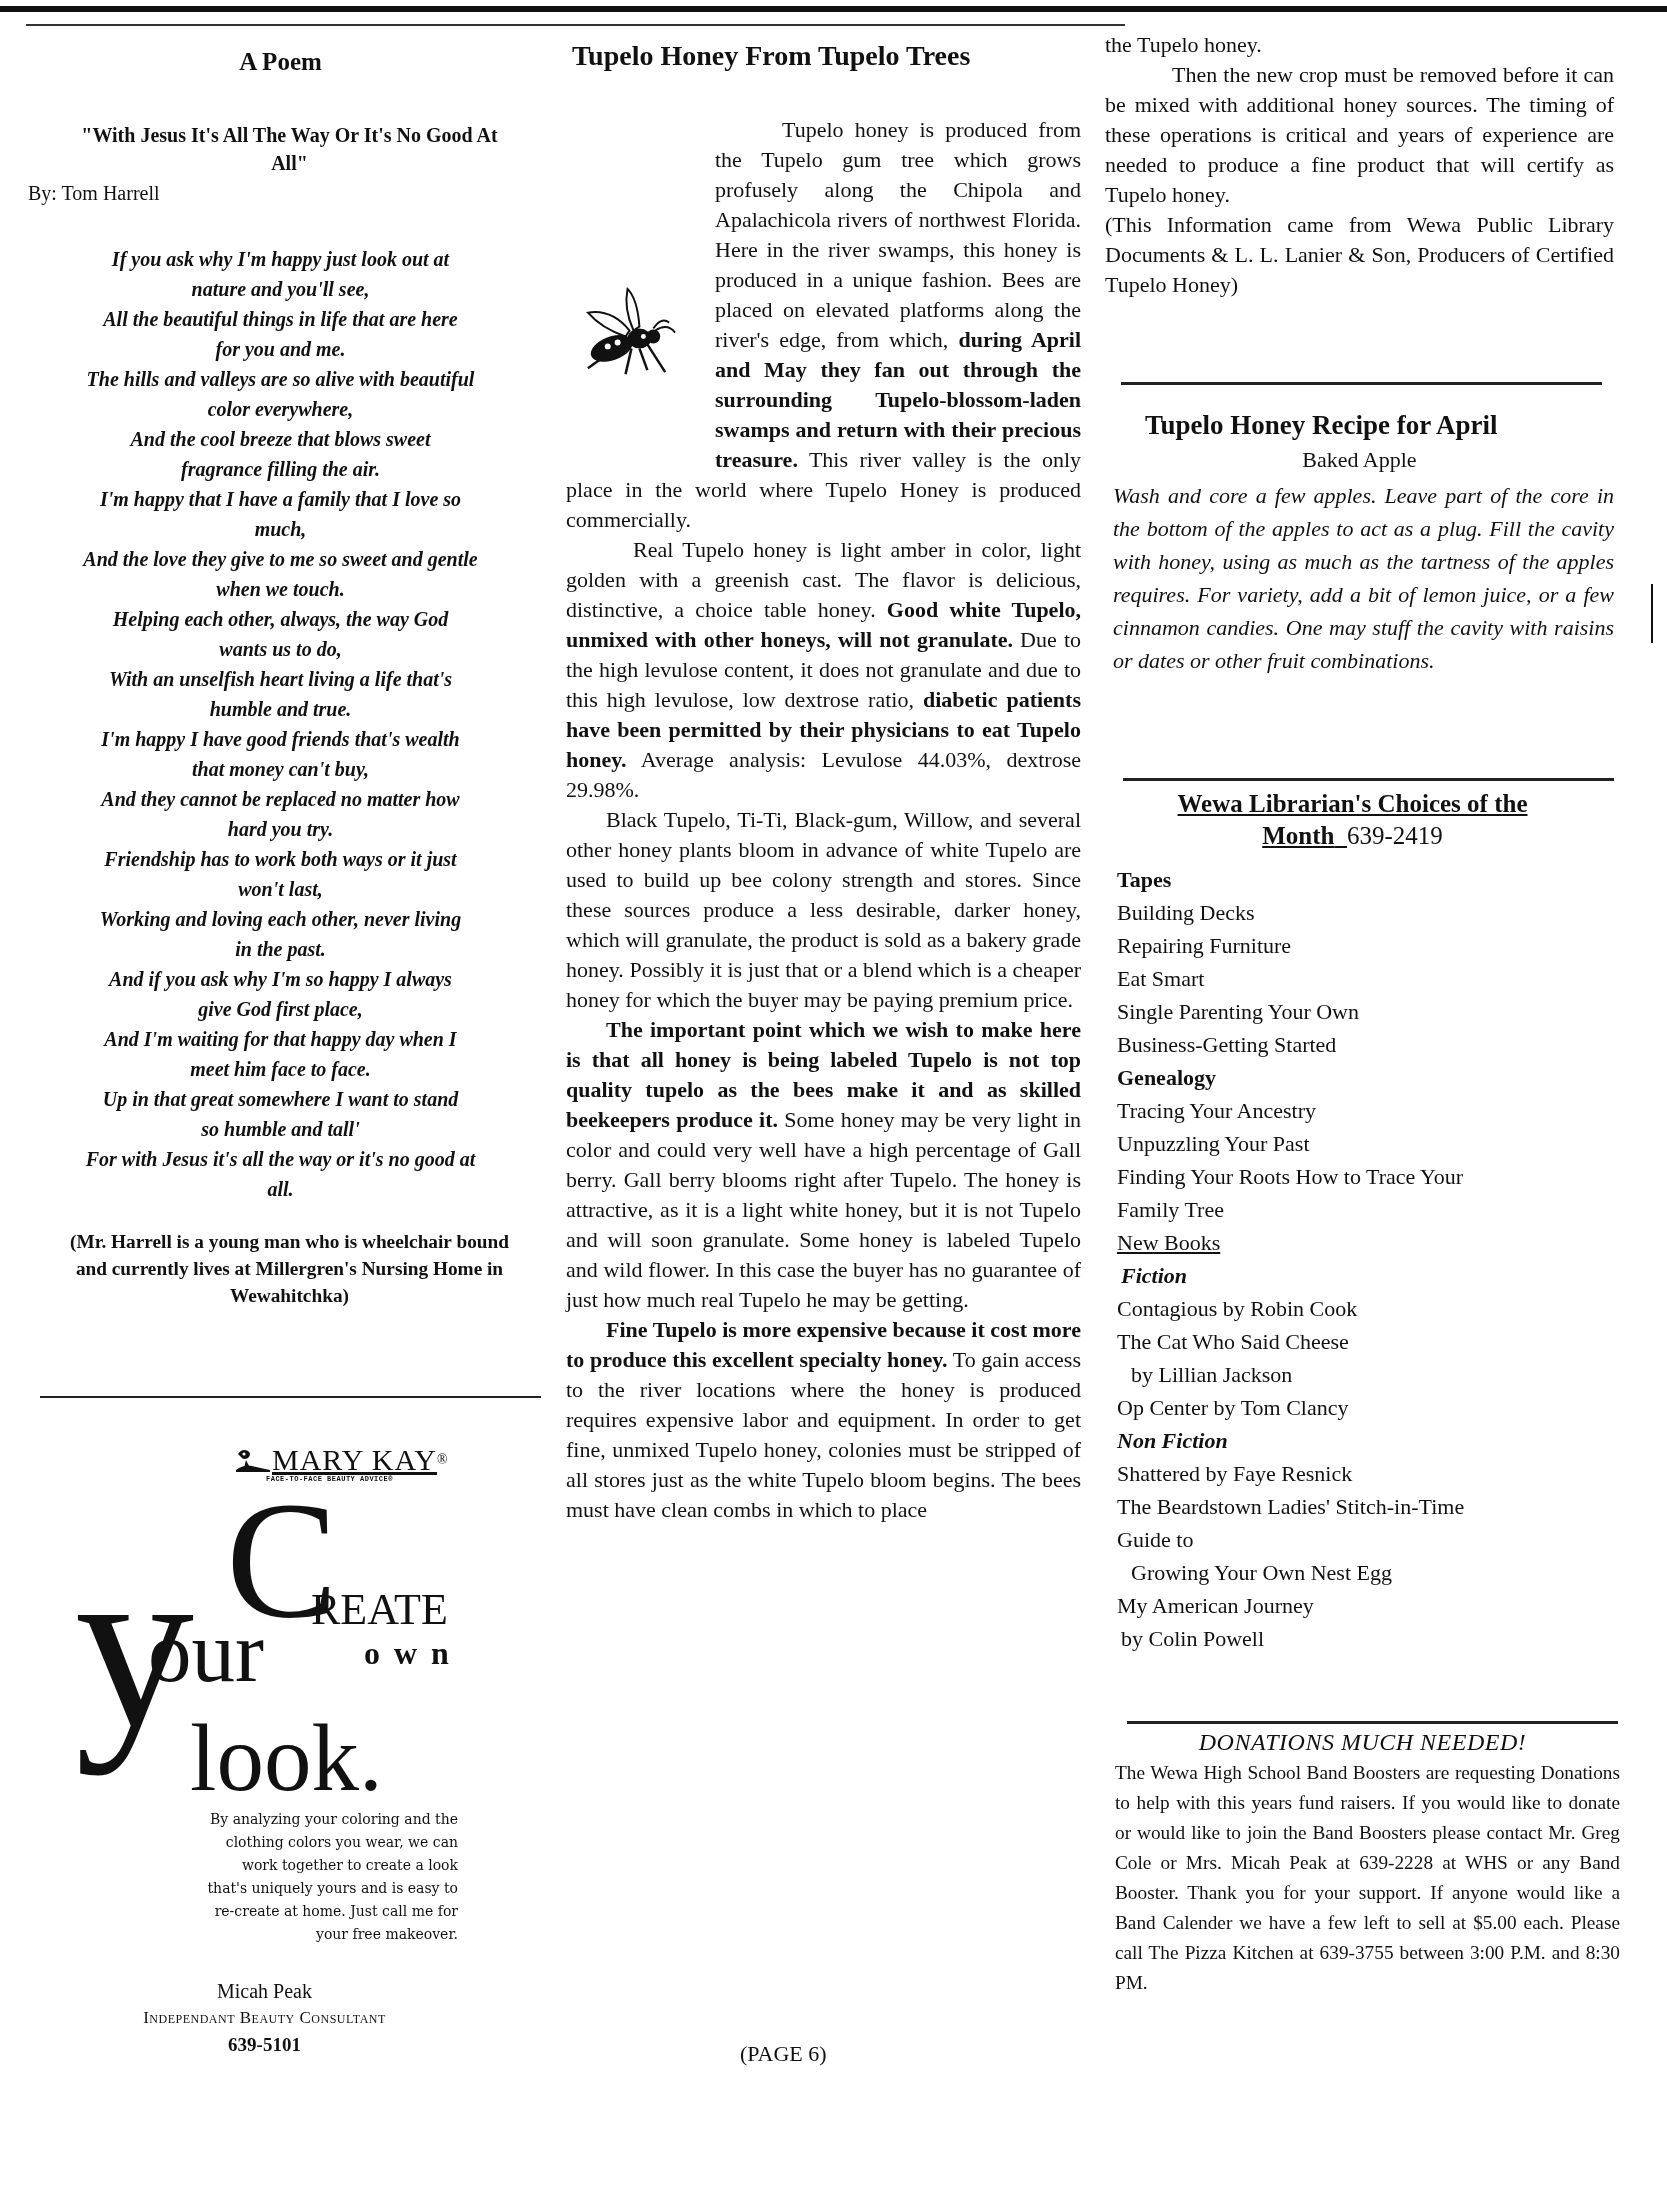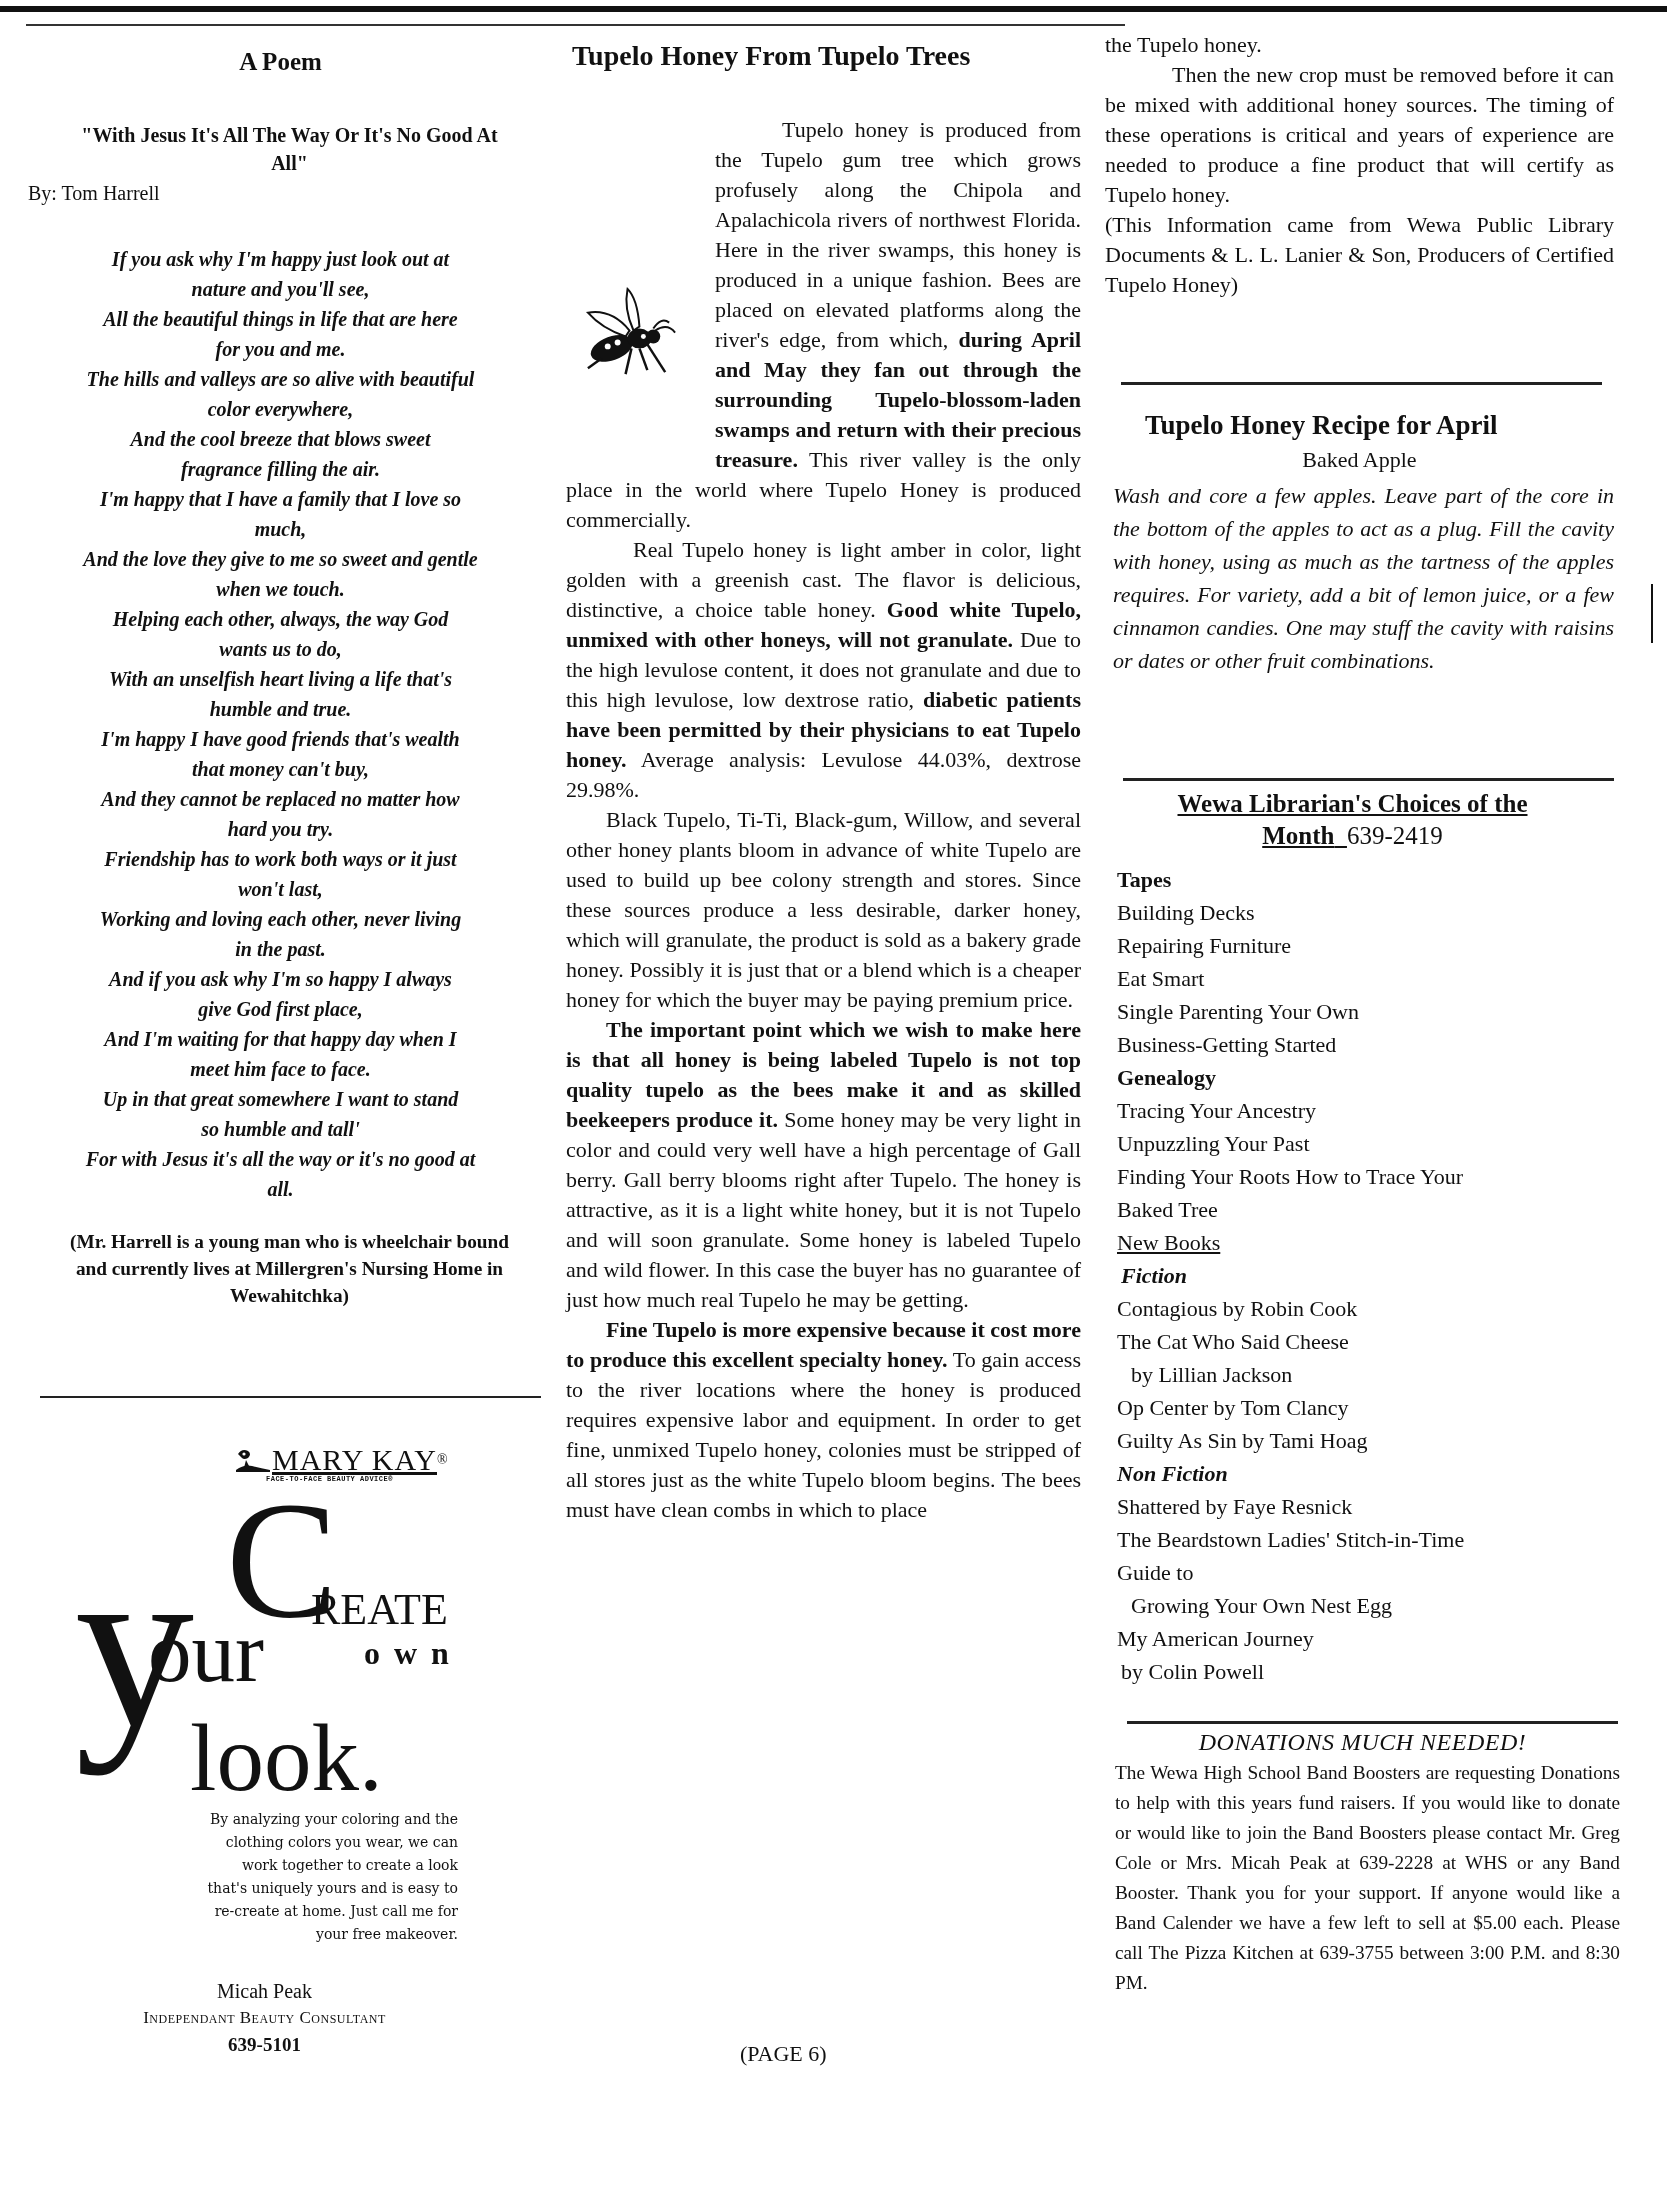--- a/index.html
+++ b/index.html
@@ -210,28 +210,27 @@
     <span class="item head-u">Tapes</span>
     <span class="item">Building Decks</span>
     <span class="item">Repairing Furniture</span>
     <span class="item">Eat Smart</span>
     <span class="item">Single Parenting Your Own</span>
     <span class="item">Business-Getting Started</span>
     <span class="item head-u">Genealogy</span>
     <span class="item">Tracing Your Ancestry</span>
     <span class="item">Unpuzzling Your Past</span>
     <span class="item">Finding Your Roots How to Trace Your</span>
-    <span class="item">Baked Tree</span>
+    <span class="item">Family Tree</span>
     <span class="item head-plain-u">New Books</span>
     <span class="item head-i">Fiction</span>
     <span class="item">Contagious   by Robin Cook</span>
     <span class="item">The Cat Who Said Cheese</span>
     <span class="item sub">by Lillian Jackson</span>
     <span class="item">Op Center   by Tom Clancy</span>
-    <span class="item">Guilty As Sin   by Tami Hoag</span>
     <span class="item head-i" style="padding-left:0">Non Fiction</span>
     <span class="item">Shattered   by Faye Resnick</span>
     <span class="item">The Beardstown Ladies' Stitch-in-Time</span>
     <span class="item">Guide to</span>
     <span class="item sub">Growing Your Own Nest Egg</span>
     <span class="item">My American Journey</span>
     <span class="item sub2">by Colin Powell</span>
   </div>
 
   <div class="col3-rule3"></div>

